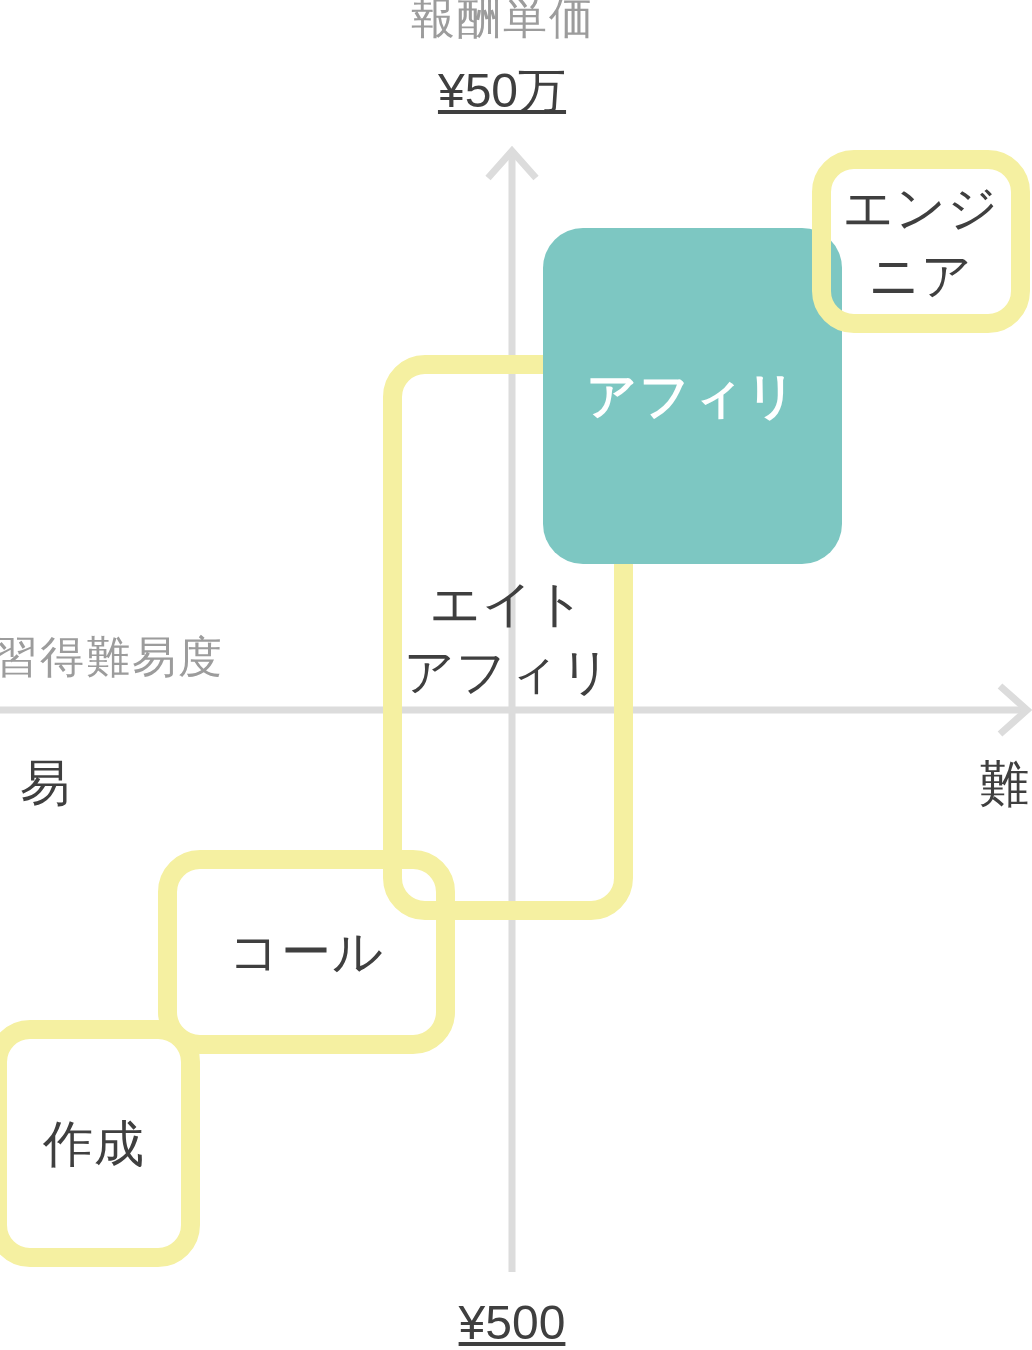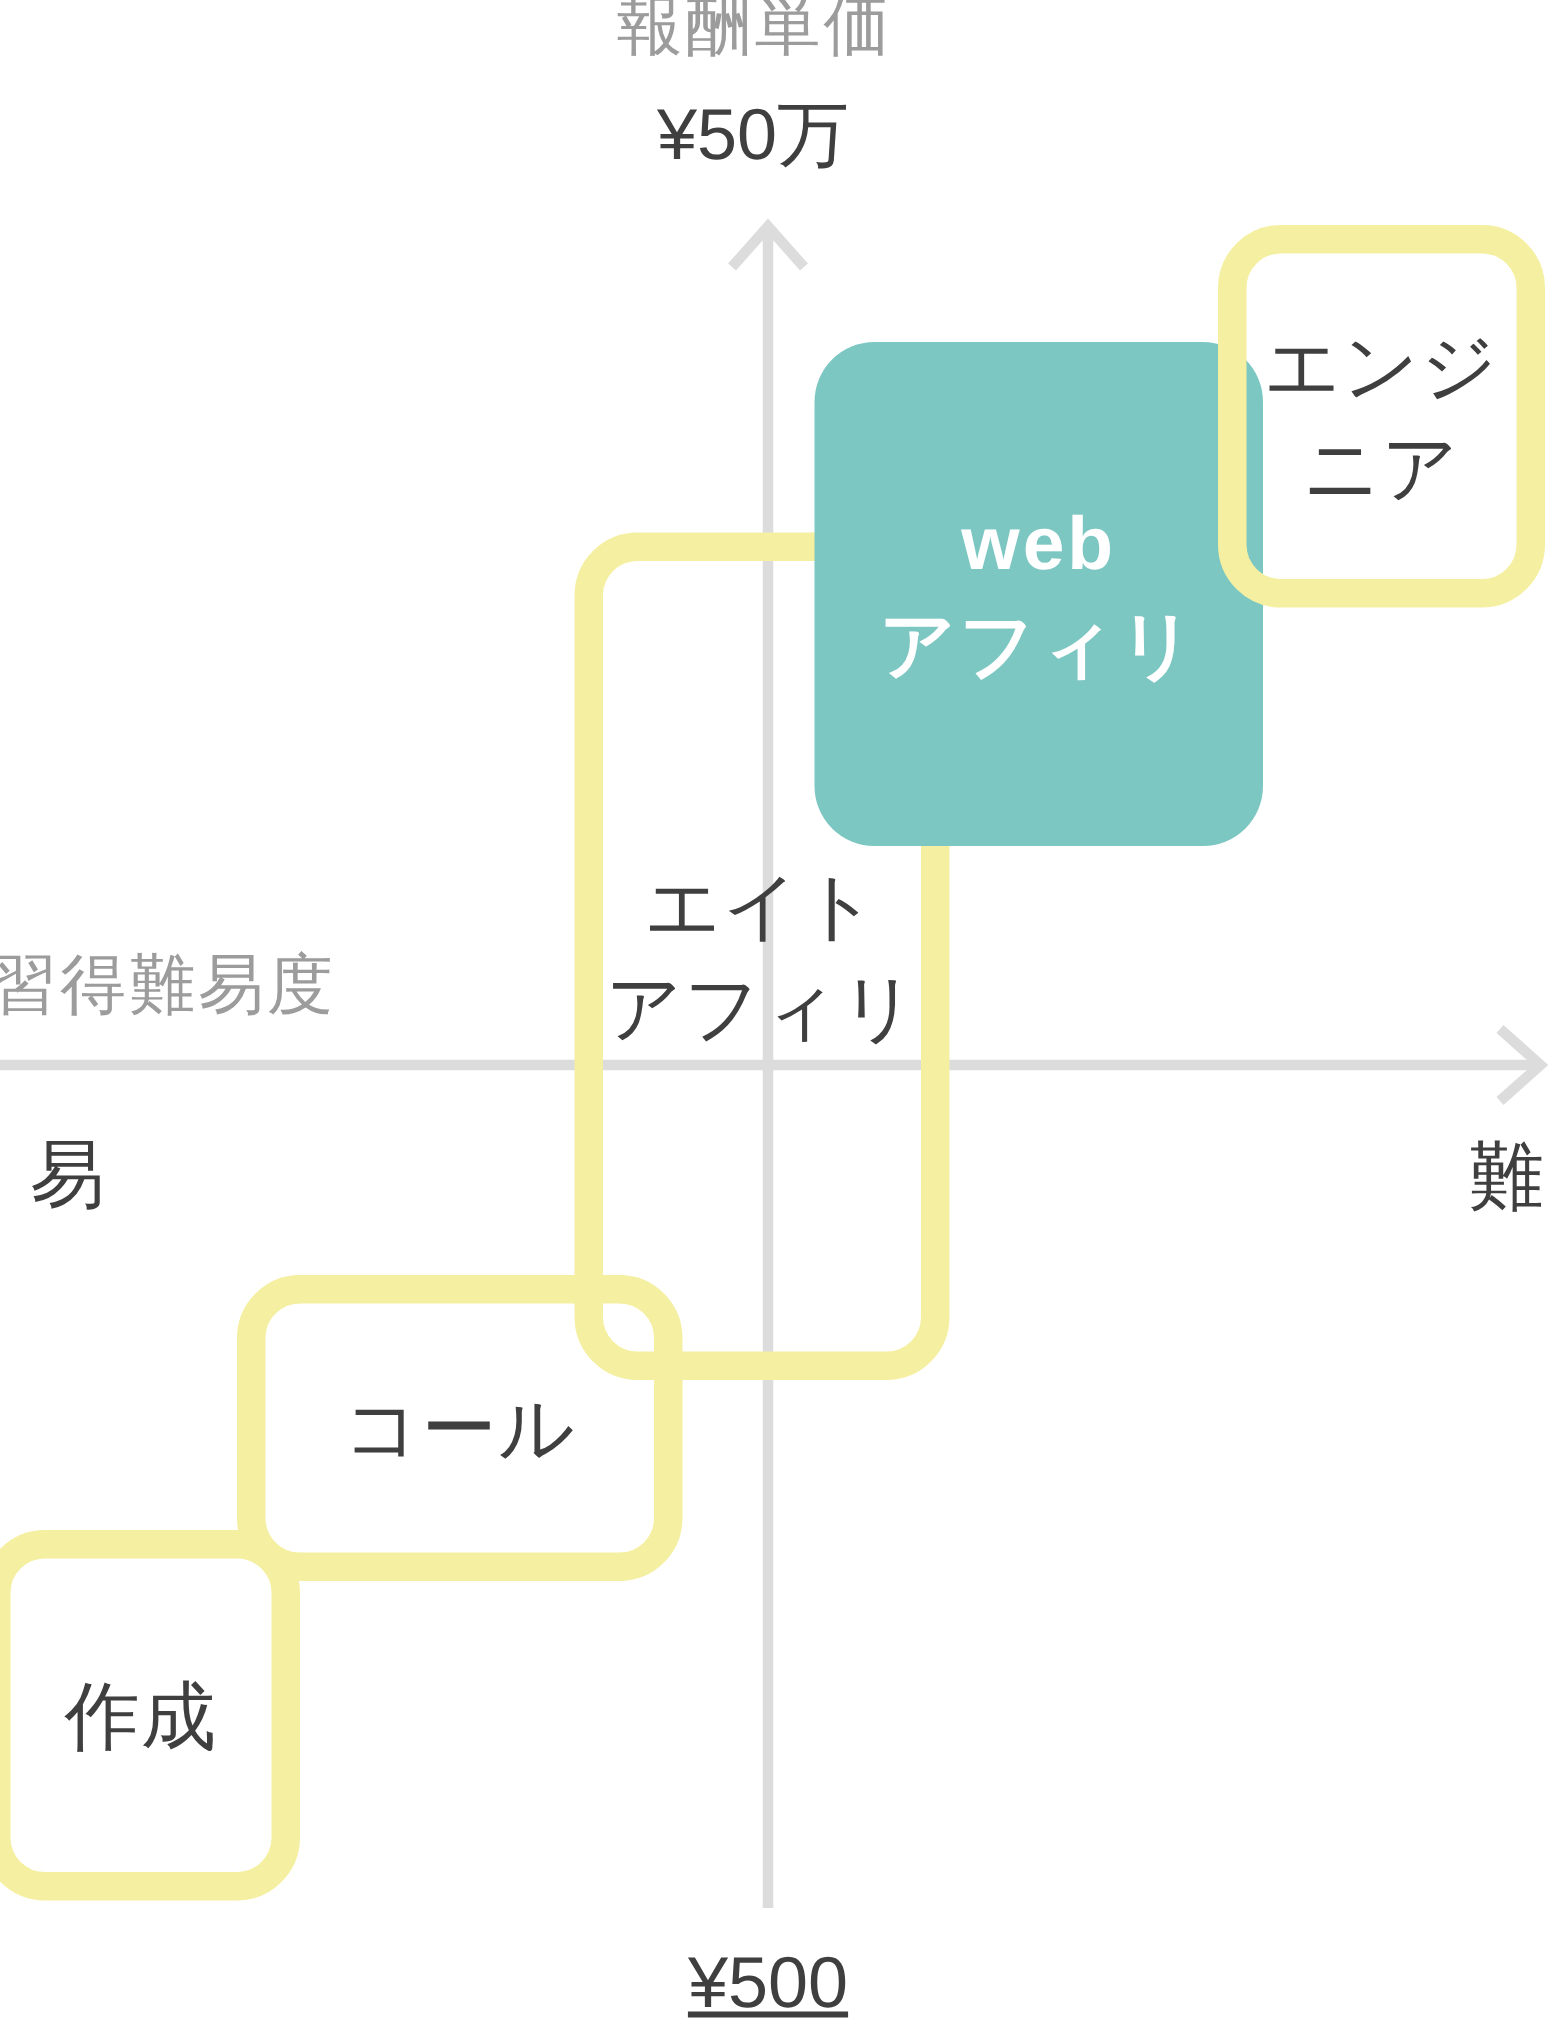--- a/index.html
+++ b/index.html
@@ -42,56 +42,55 @@
     border-radius:40px;
     z-index:3;
   }
   .qbox.filled .line{color:var(--text-on-teal);font-weight:700;letter-spacing:2px;}
   .qbox.overlay{z-index:4;}
   
   .box-affiliate{left:383px;top:355px;width:250px;height:565px;}
   .box-callcenter{left:158px;top:850px;width:297px;height:204px;}
   .box-article{left:-12px;top:1020px;width:212px;height:247px;}
   .box-designer{left:543px;top:228px;width:299px;height:336px;}
-  .box-engineer{left:812px;top:150px;width:218px;height:255px;}
+  .box-engineer{left:812px;top:150px;width:218px;height:183px;}
 </style>
 </head>
 <body>
 
 <div class="canvas">
 
   <svg class="axes-svg" width="1032" height="1350" viewBox="0 0 1032 1350">
     <line x1="512" y1="152" x2="512" y2="1272" stroke="#dcdcdc" stroke-width="7"></line>
     <path d="M 488 178 L 512 151 L 536 178" fill="none" stroke="#dcdcdc" stroke-width="7"></path>
     <line x1="0" y1="710" x2="1026" y2="710" stroke="#dcdcdc" stroke-width="7"></line>
     <path d="M 1000 686 L 1027 710 L 1000 734" fill="none" stroke="#dcdcdc" stroke-width="7"></path>
   </svg>
 
   <div class="label centered axis-title" style="left:503px;top:-4px;">報酬単価</div>
-  <div class="label centered axis-end" style="left:502px;top:67px;">¥50万</div>
+  <div class="label centered axis-end" style="left:502px;top:67px;text-decoration:underline;">¥50万</div>
   <div class="label axis-title" style="left:-6px;top:635px;">習得難易度</div>
   <div class="label axis-end kanji-end" style="left:20px;top:758px;">易</div>
   <div class="label centered axis-end kanji-end" style="left:1004px;top:759px;">難</div>
   <div class="label centered axis-end" style="left:512px;top:1299px;text-decoration:underline;">¥500</div>
 
   <div class="qbox box-affiliate">
     <div class="line">エイト</div>
     <div class="line">アフィリ</div>
   </div>
 
   <div class="qbox box-callcenter">
     <div class="line">コール</div>
   </div>
 
   <div class="qbox box-article">
     <div class="line">作成</div>
   </div>
 
   <div class="qbox filled box-designer">
-    <div class="line">web</div>
     <div class="line">アフィリ</div>
   </div>
 
   <div class="qbox overlay box-engineer">
     <div class="line">エンジ</div>
     <div class="line">ニア</div>
   </div>
 
 </div>
 

